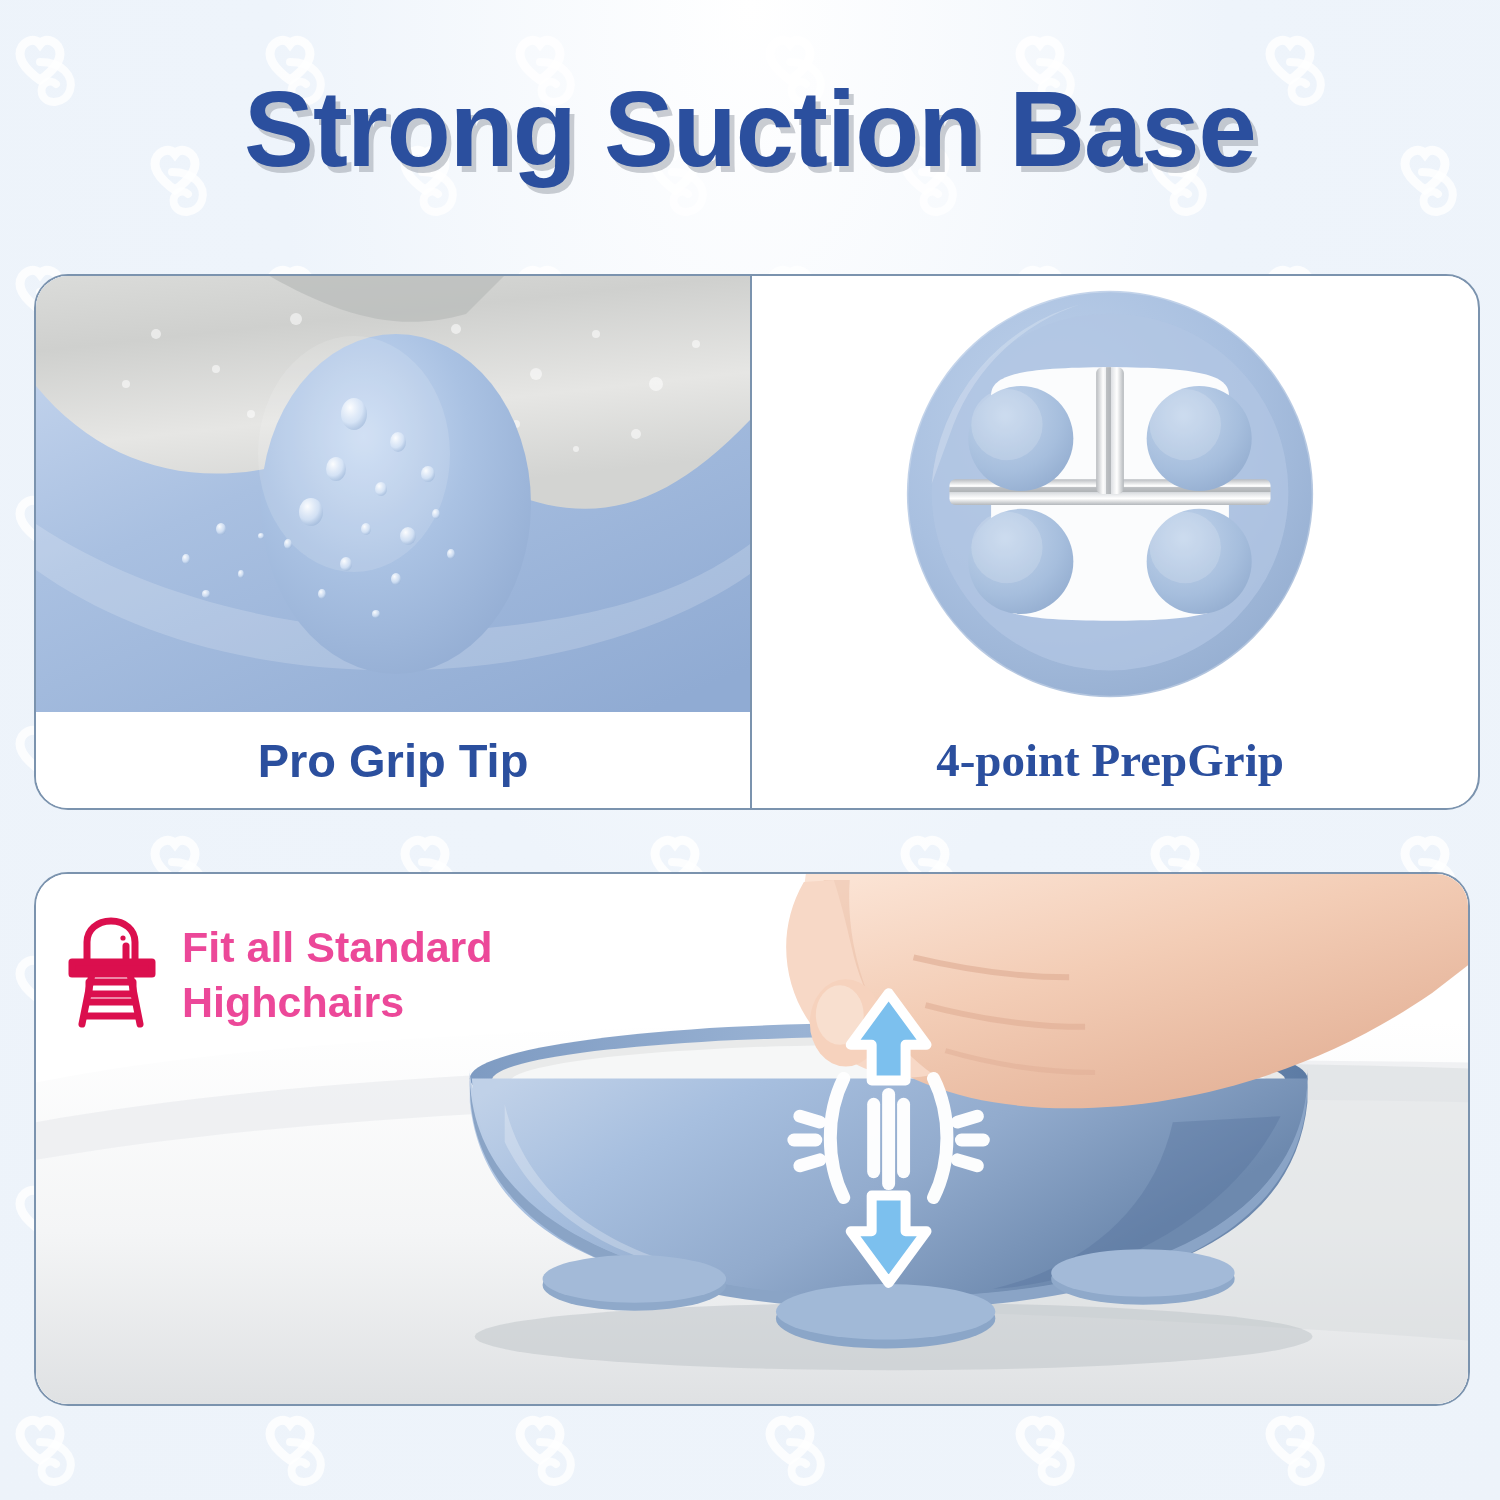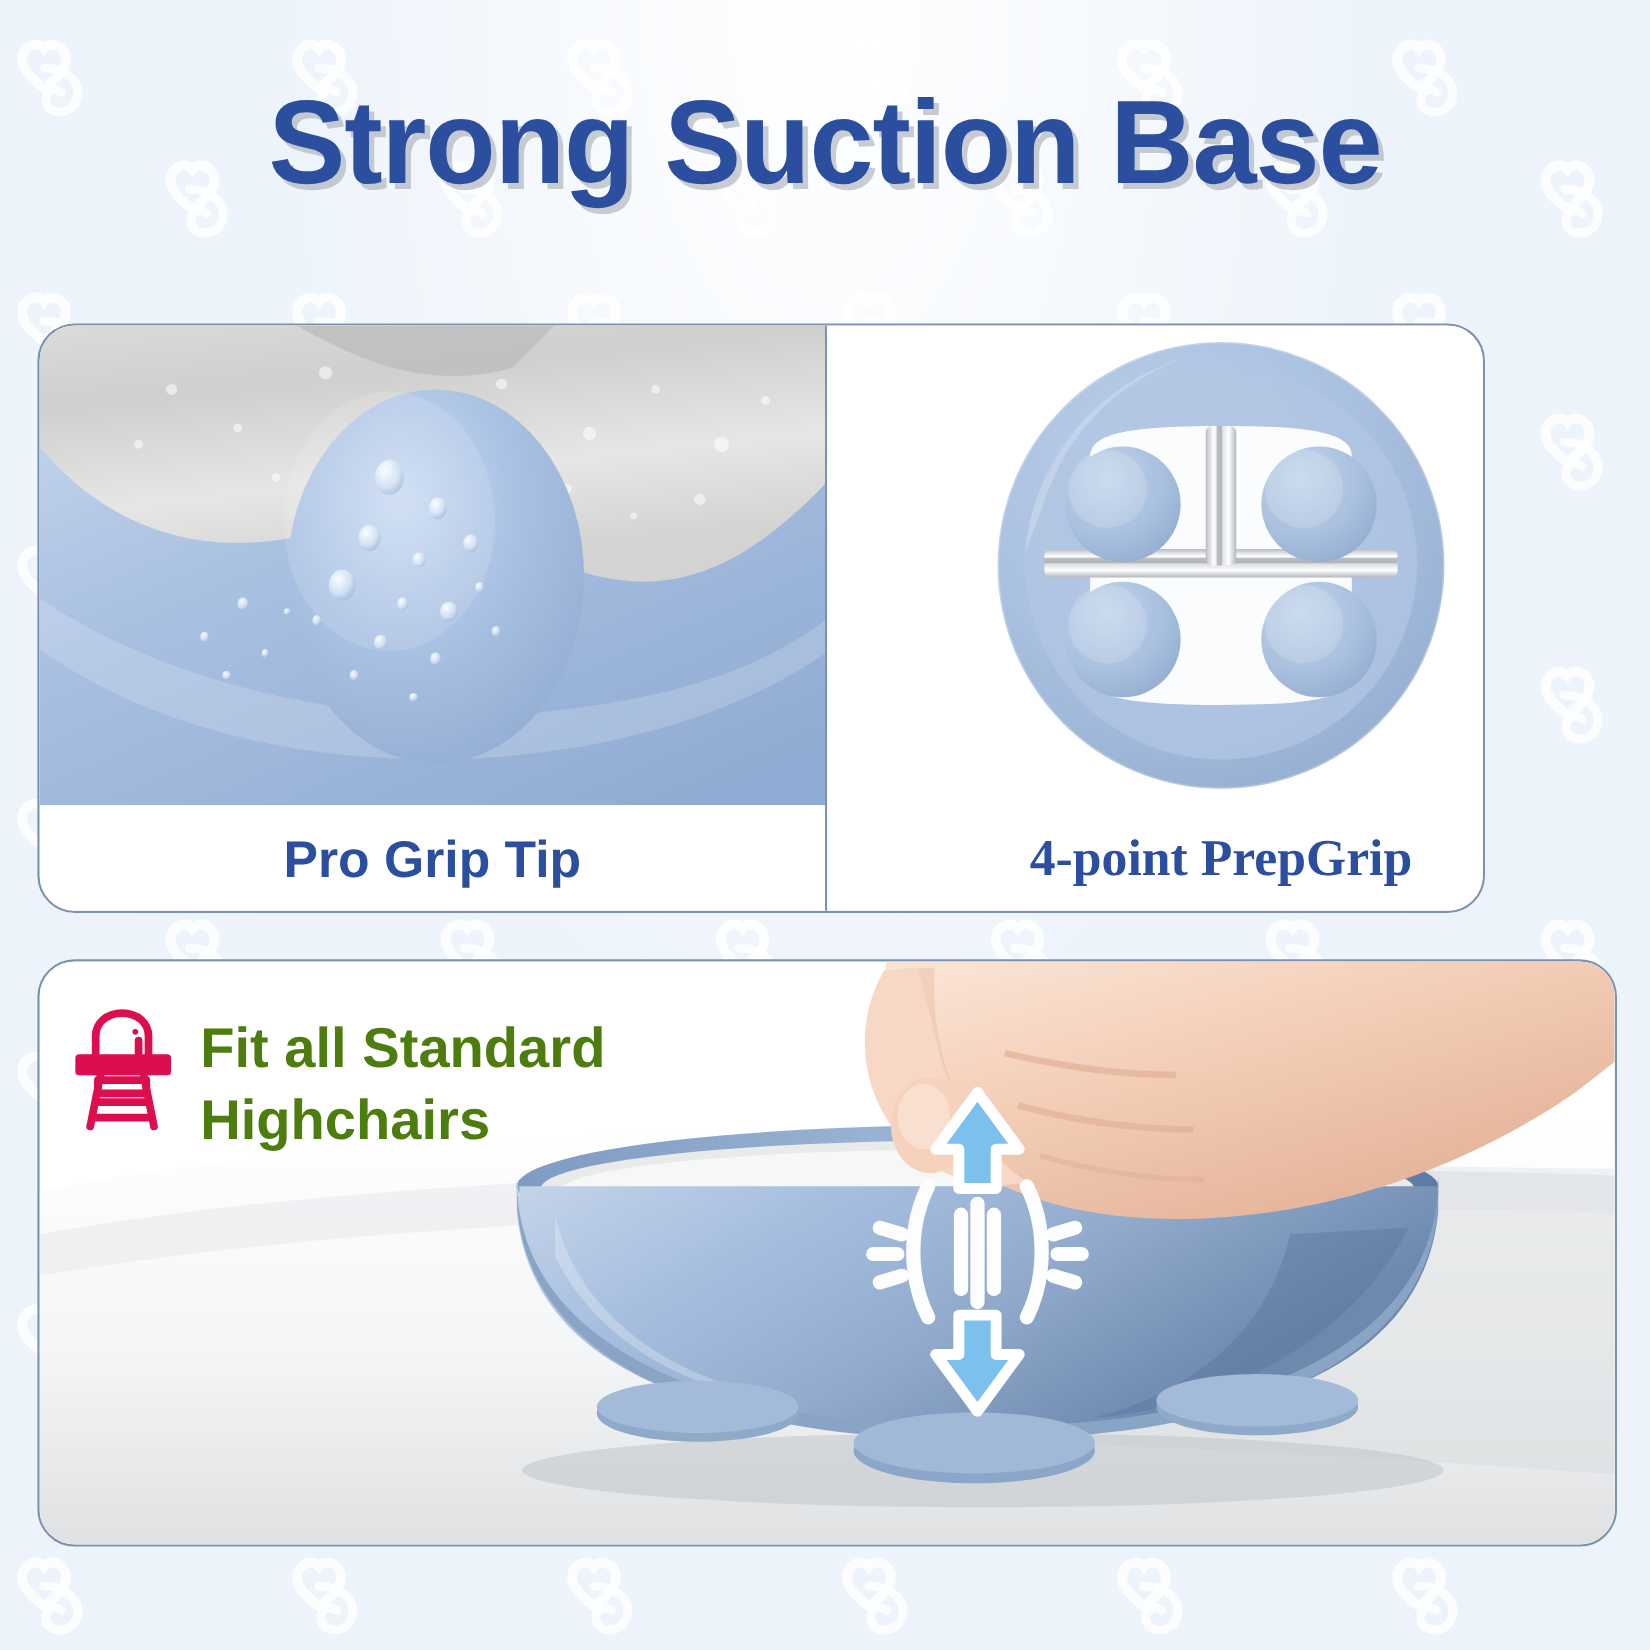--- a/index.html
+++ b/index.html
@@ -38,21 +38,21 @@
   
   .panel {
     position:absolute;
     background:#ffffff;
     border:2px solid #7B93AE;
     border-radius:34px;
     overflow:hidden;
   }
 
   
-  #top-panel { left:34px; top:294px; width:1316px; height:536px; }
+  #top-panel { left:34px; top:274px; width:1446px; height:536px; }
   .top-cell {
     position:absolute; top:0; height:100%;
     display:flex; flex-direction:column;
   }
   #cell-left  { left:0;    width:714px; }
   #cell-right { left:716px; width:716px;font-family:Liberation Serif, serif; }
   #cell-divider {
     position:absolute; left:714px; top:0; width:2px; height:100%;
     background:#7B93AE;
   }
@@ -67,21 +67,21 @@
 
   
   #bottom-panel { left:34px; top:872px; width:1436px; height:534px; }
 
   #fit-row {
     position:absolute; left:32px; top:42px;
     display:flex; align-items:flex-start; gap:26px;
     z-index:6;
   }
   #fit-text {
-    font-size:51px; font-weight:bold; color:#4d7c0f;
+    font-size:43px; font-weight:bold; color:#ec4899;
     line-height:1.28; white-space:pre-line;
     padding-top:4px;
   }
 
   
   .img-svg { position:absolute; inset:0; width:100%; height:100%; display:block; }
 </style>
 </head>
 <body>
 

